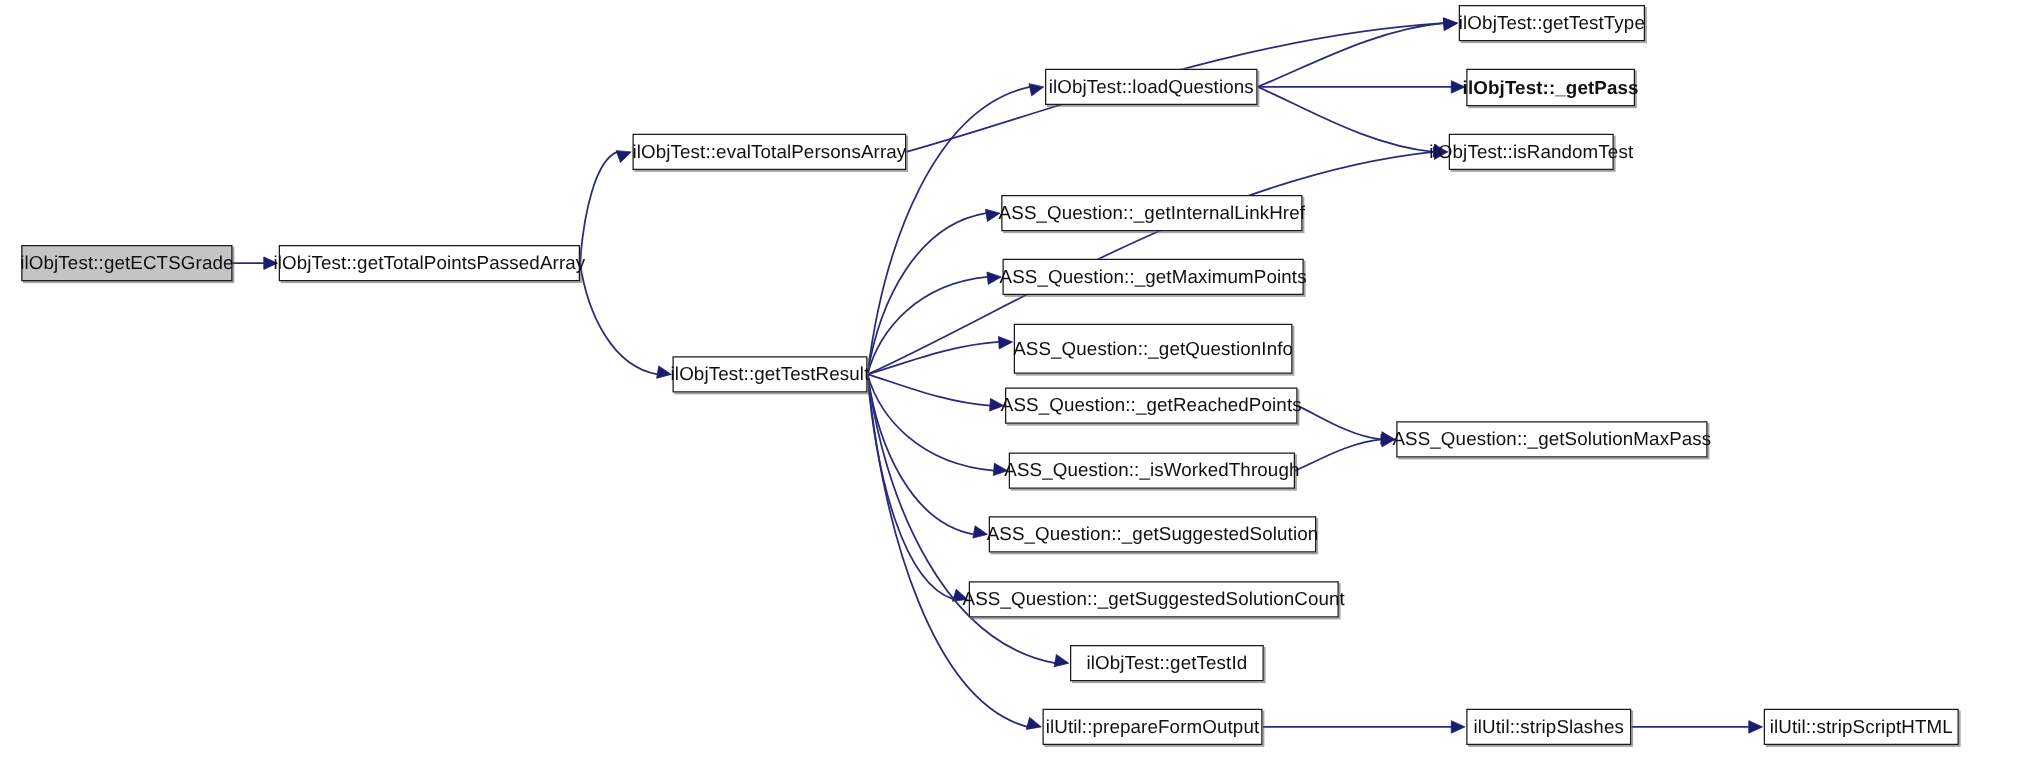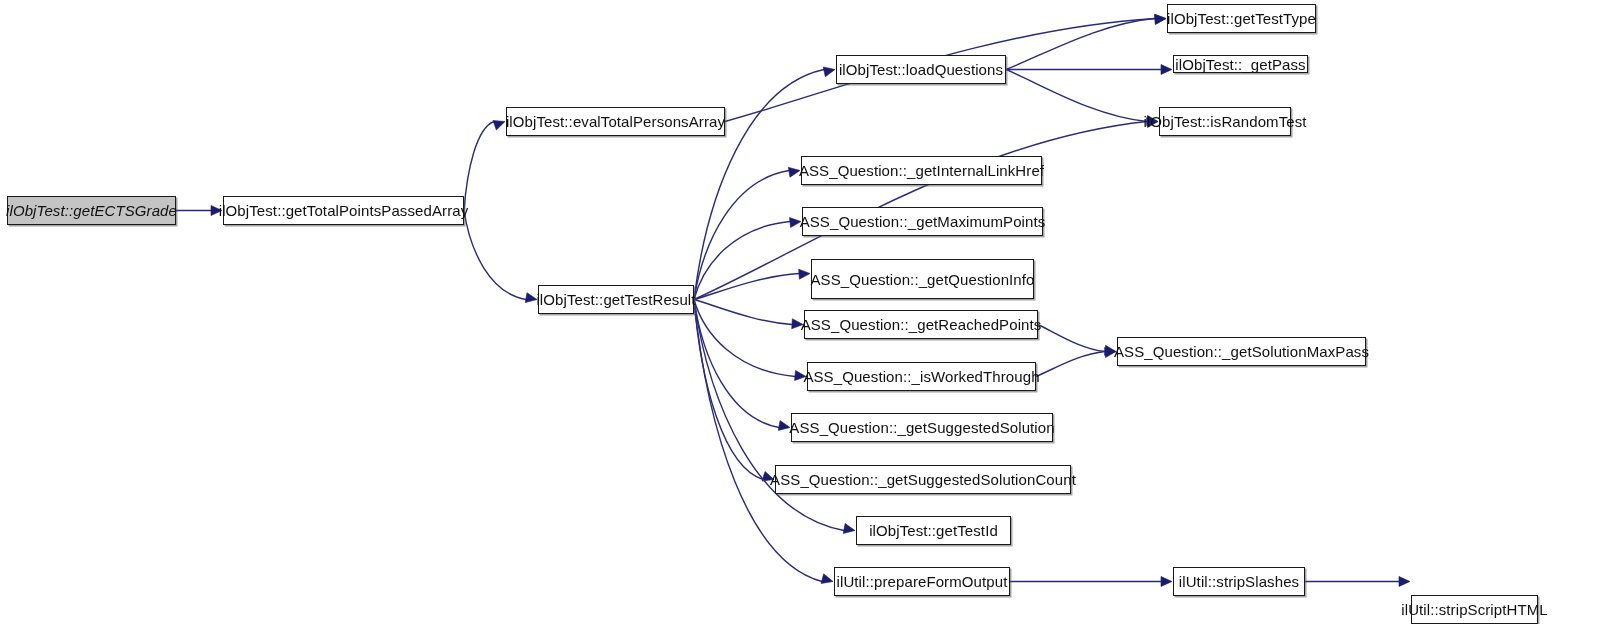--- a/index.html
+++ b/index.html
@@ -98,39 +98,39 @@
       <polygon class="edge-head" points="1158.00,121.50 1146.57,125.41 1147.53,115.46"></polygon>
       <path class="edge-path" d="M1038,324.5 C1055.42,332.6 1079.54,348.8 1105,351.5"></path>
       <polygon class="edge-head" points="1116.00,351.50 1104.53,355.31 1105.59,345.37"></polygon>
       <path class="edge-path" d="M1036,376.5 C1053.94,369 1078.78,354 1105,351.5"></path>
       <polygon class="edge-head" points="1116.00,351.50 1105.52,357.52 1104.58,347.57"></polygon>
       <path class="edge-path" d="M1010,581.5 C1061.34,581.5 1109.66,581.5 1161,581.5"></path>
       <polygon class="edge-head" points="1172.00,581.50 1161.00,586.50 1161.00,576.50"></polygon>
       <path class="edge-path" d="M1305,581.5 C1336.96,581.5 1367.04,581.5 1399,581.5"></path>
       <polygon class="edge-head" points="1410.00,581.50 1399.00,586.50 1399.00,576.50"></polygon>
     </svg>
-<div class="node highlight" style="left: 7px; top: 196px; width: 169px; height: 29px; font-style: italic;">
+<div class="node highlight" style="left: 17px; top: 196px; width: 169px; height: 29px;">
       <span class="node-label">ilObjTest::getECTSGrade</span>
     </div>
     <div class="node" style="left: 223px; top: 196px; width: 241px; height: 29px;">
       <span class="node-label">ilObjTest::getTotalPointsPassedArray</span>
     </div>
     <div class="node" style="left: 506px; top: 107px; width: 219px; height: 29px;">
       <span class="node-label">ilObjTest::evalTotalPersonsArray</span>
     </div>
     <div class="node" style="left: 538px; top: 285px; width: 156px; height: 29px;">
       <span class="node-label">ilObjTest::getTestResult</span>
     </div>
     <div class="node" style="left: 836px; top: 55px; width: 170px; height: 29px;">
       <span class="node-label">ilObjTest::loadQuestions</span>
     </div>
     <div class="node" style="left: 1167px; top: 4px; width: 149px; height: 29px;">
       <span class="node-label">ilObjTest::getTestType</span>
     </div>
-    <div class="node" style="left: 1173px; top: 55px; width: 135px; height: 18px;">
+    <div class="node" style="left: 1173px; top: 55px; width: 135px; height: 30px; font-weight: bold;">
       <span class="node-label">ilObjTest::_getPass</span>
     </div>
     <div class="node" style="left: 1159px; top: 107px; width: 132px; height: 29px;">
       <span class="node-label">ilObjTest::isRandomTest</span>
     </div>
     <div class="node" style="left: 801px; top: 156px; width: 241px; height: 29px;">
       <span class="node-label">ASS_Question::_getInternalLinkHref</span>
     </div>
     <div class="node" style="left: 802px; top: 207px; width: 241px; height: 29px;">
       <span class="node-label">ASS_Question::_getMaximumPoints</span>
@@ -155,16 +155,16 @@
     </div>
     <div class="node" style="left: 834px; top: 567px; width: 176px; height: 29px;">
       <span class="node-label">ilUtil::prepareFormOutput</span>
     </div>
     <div class="node" style="left: 1117px; top: 337px; width: 249px; height: 29px;">
       <span class="node-label">ASS_Question::_getSolutionMaxPass</span>
     </div>
     <div class="node" style="left: 1173px; top: 567px; width: 132px; height: 29px;">
       <span class="node-label">ilUtil::stripSlashes</span>
     </div>
-    <div class="node" style="left: 1411px; top: 567px; width: 127px; height: 29px; margin-top: 28px;">
+    <div class="node" style="left: 1411px; top: 567px; width: 156px; height: 29px;">
       <span class="node-label">ilUtil::stripScriptHTML</span>
     </div>
   </div>
 
 </body></html>

